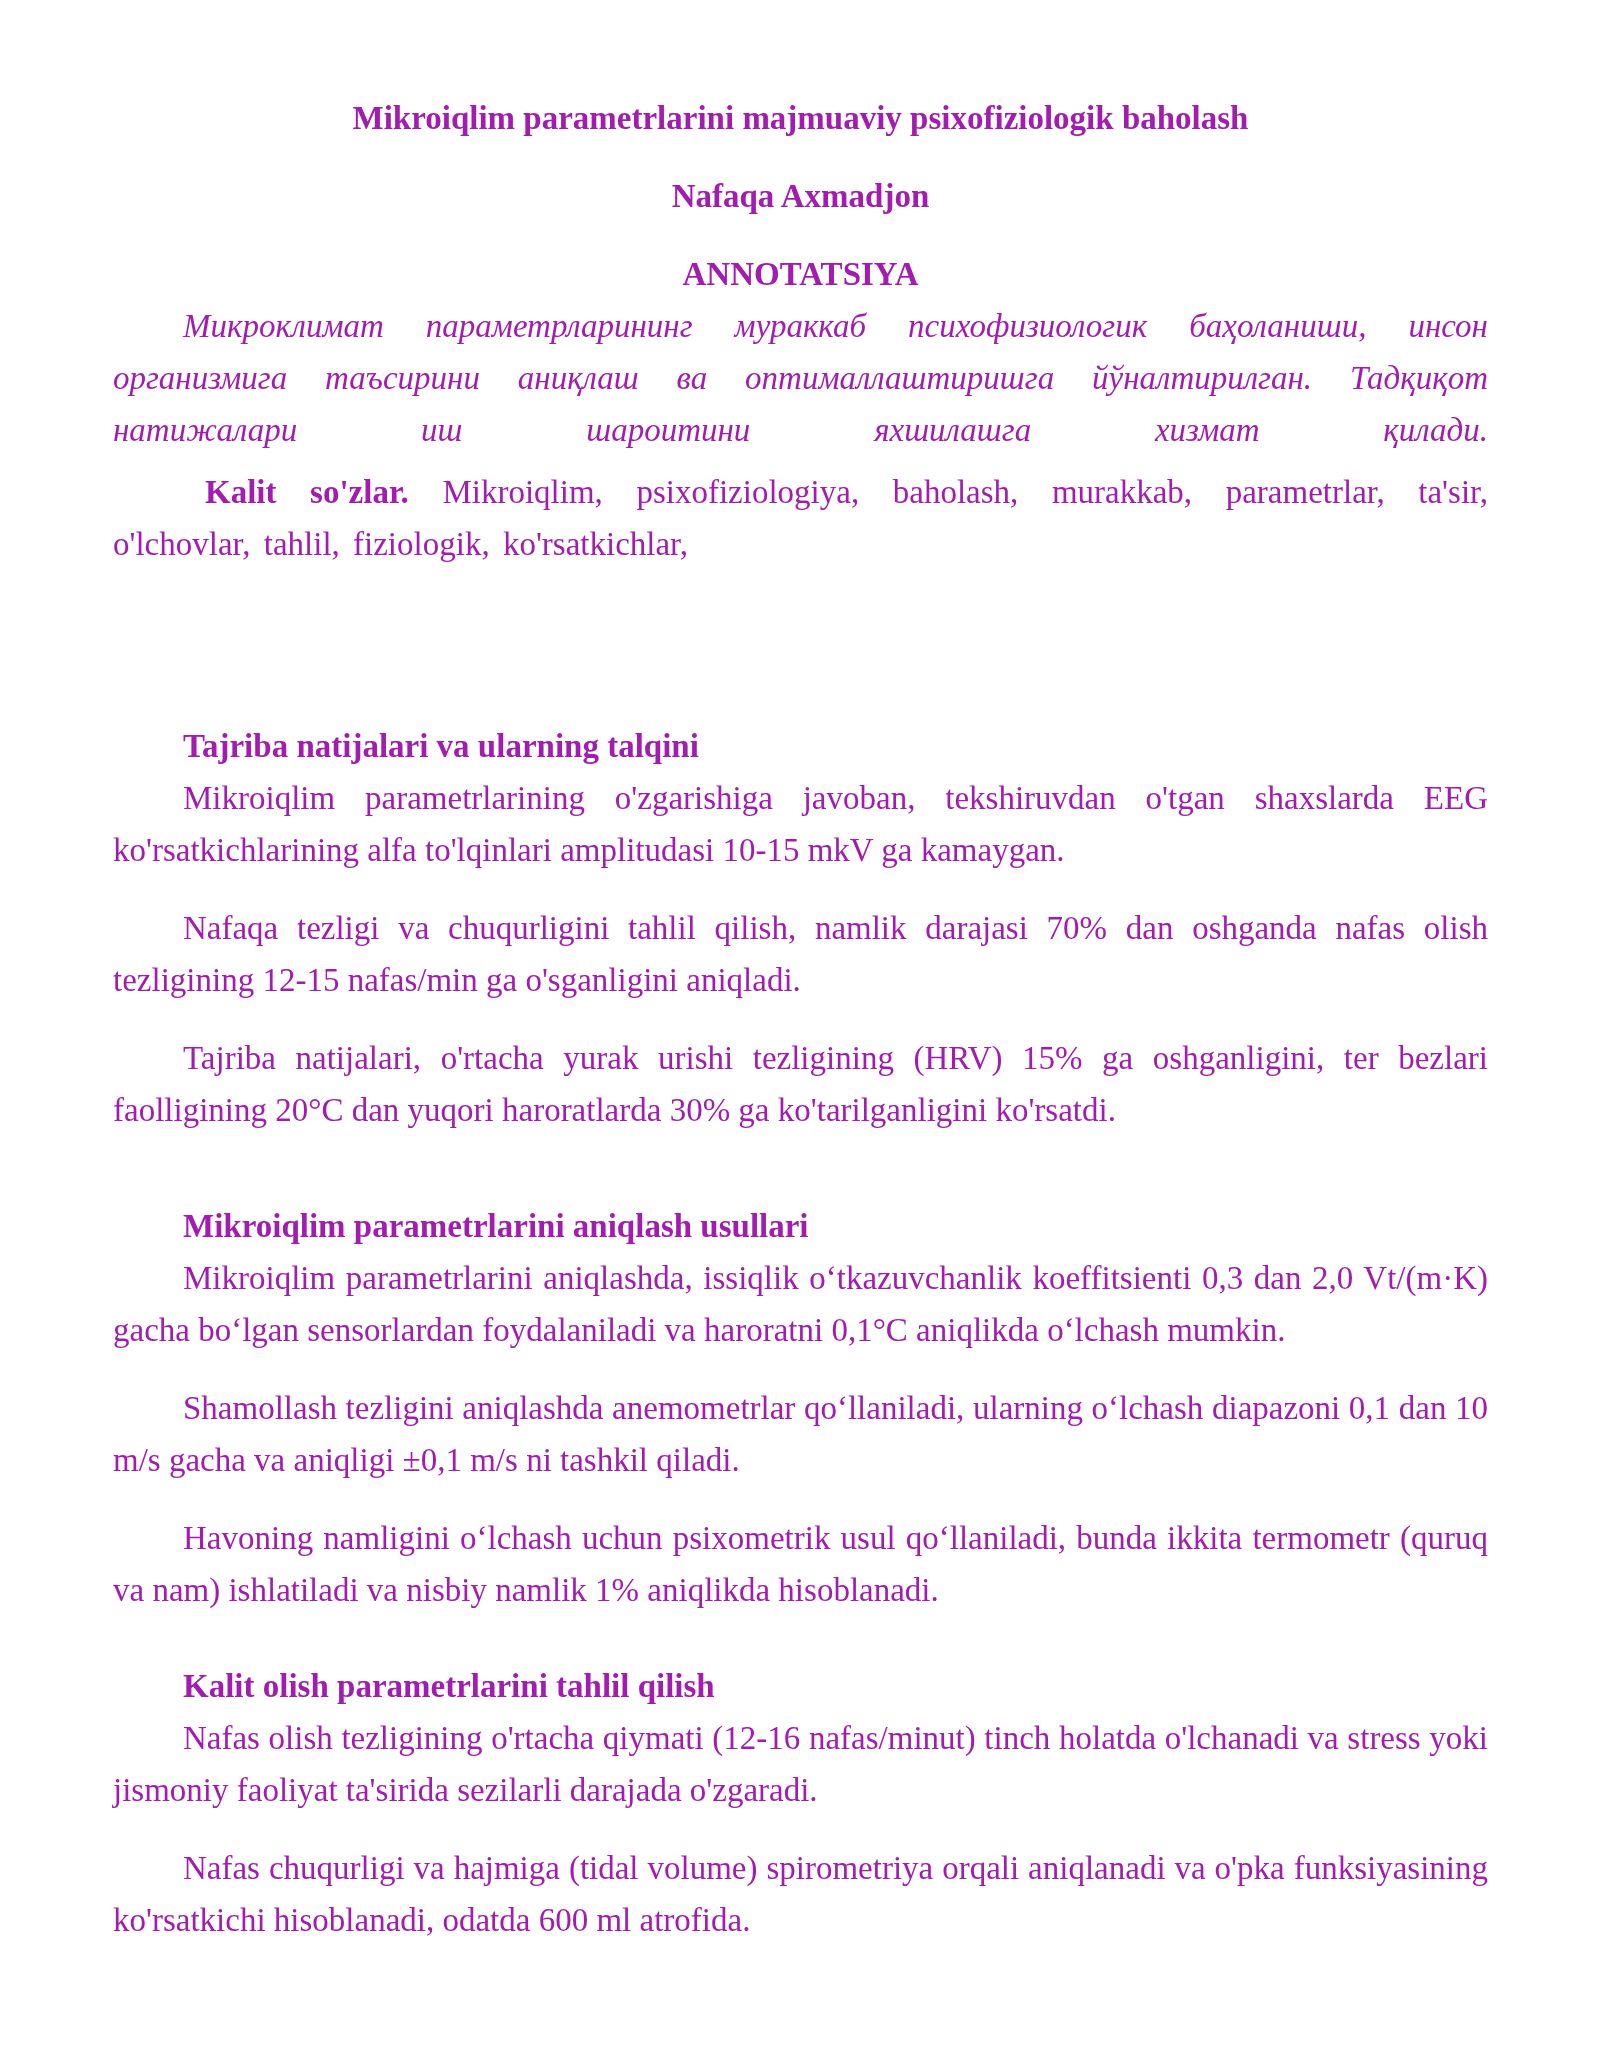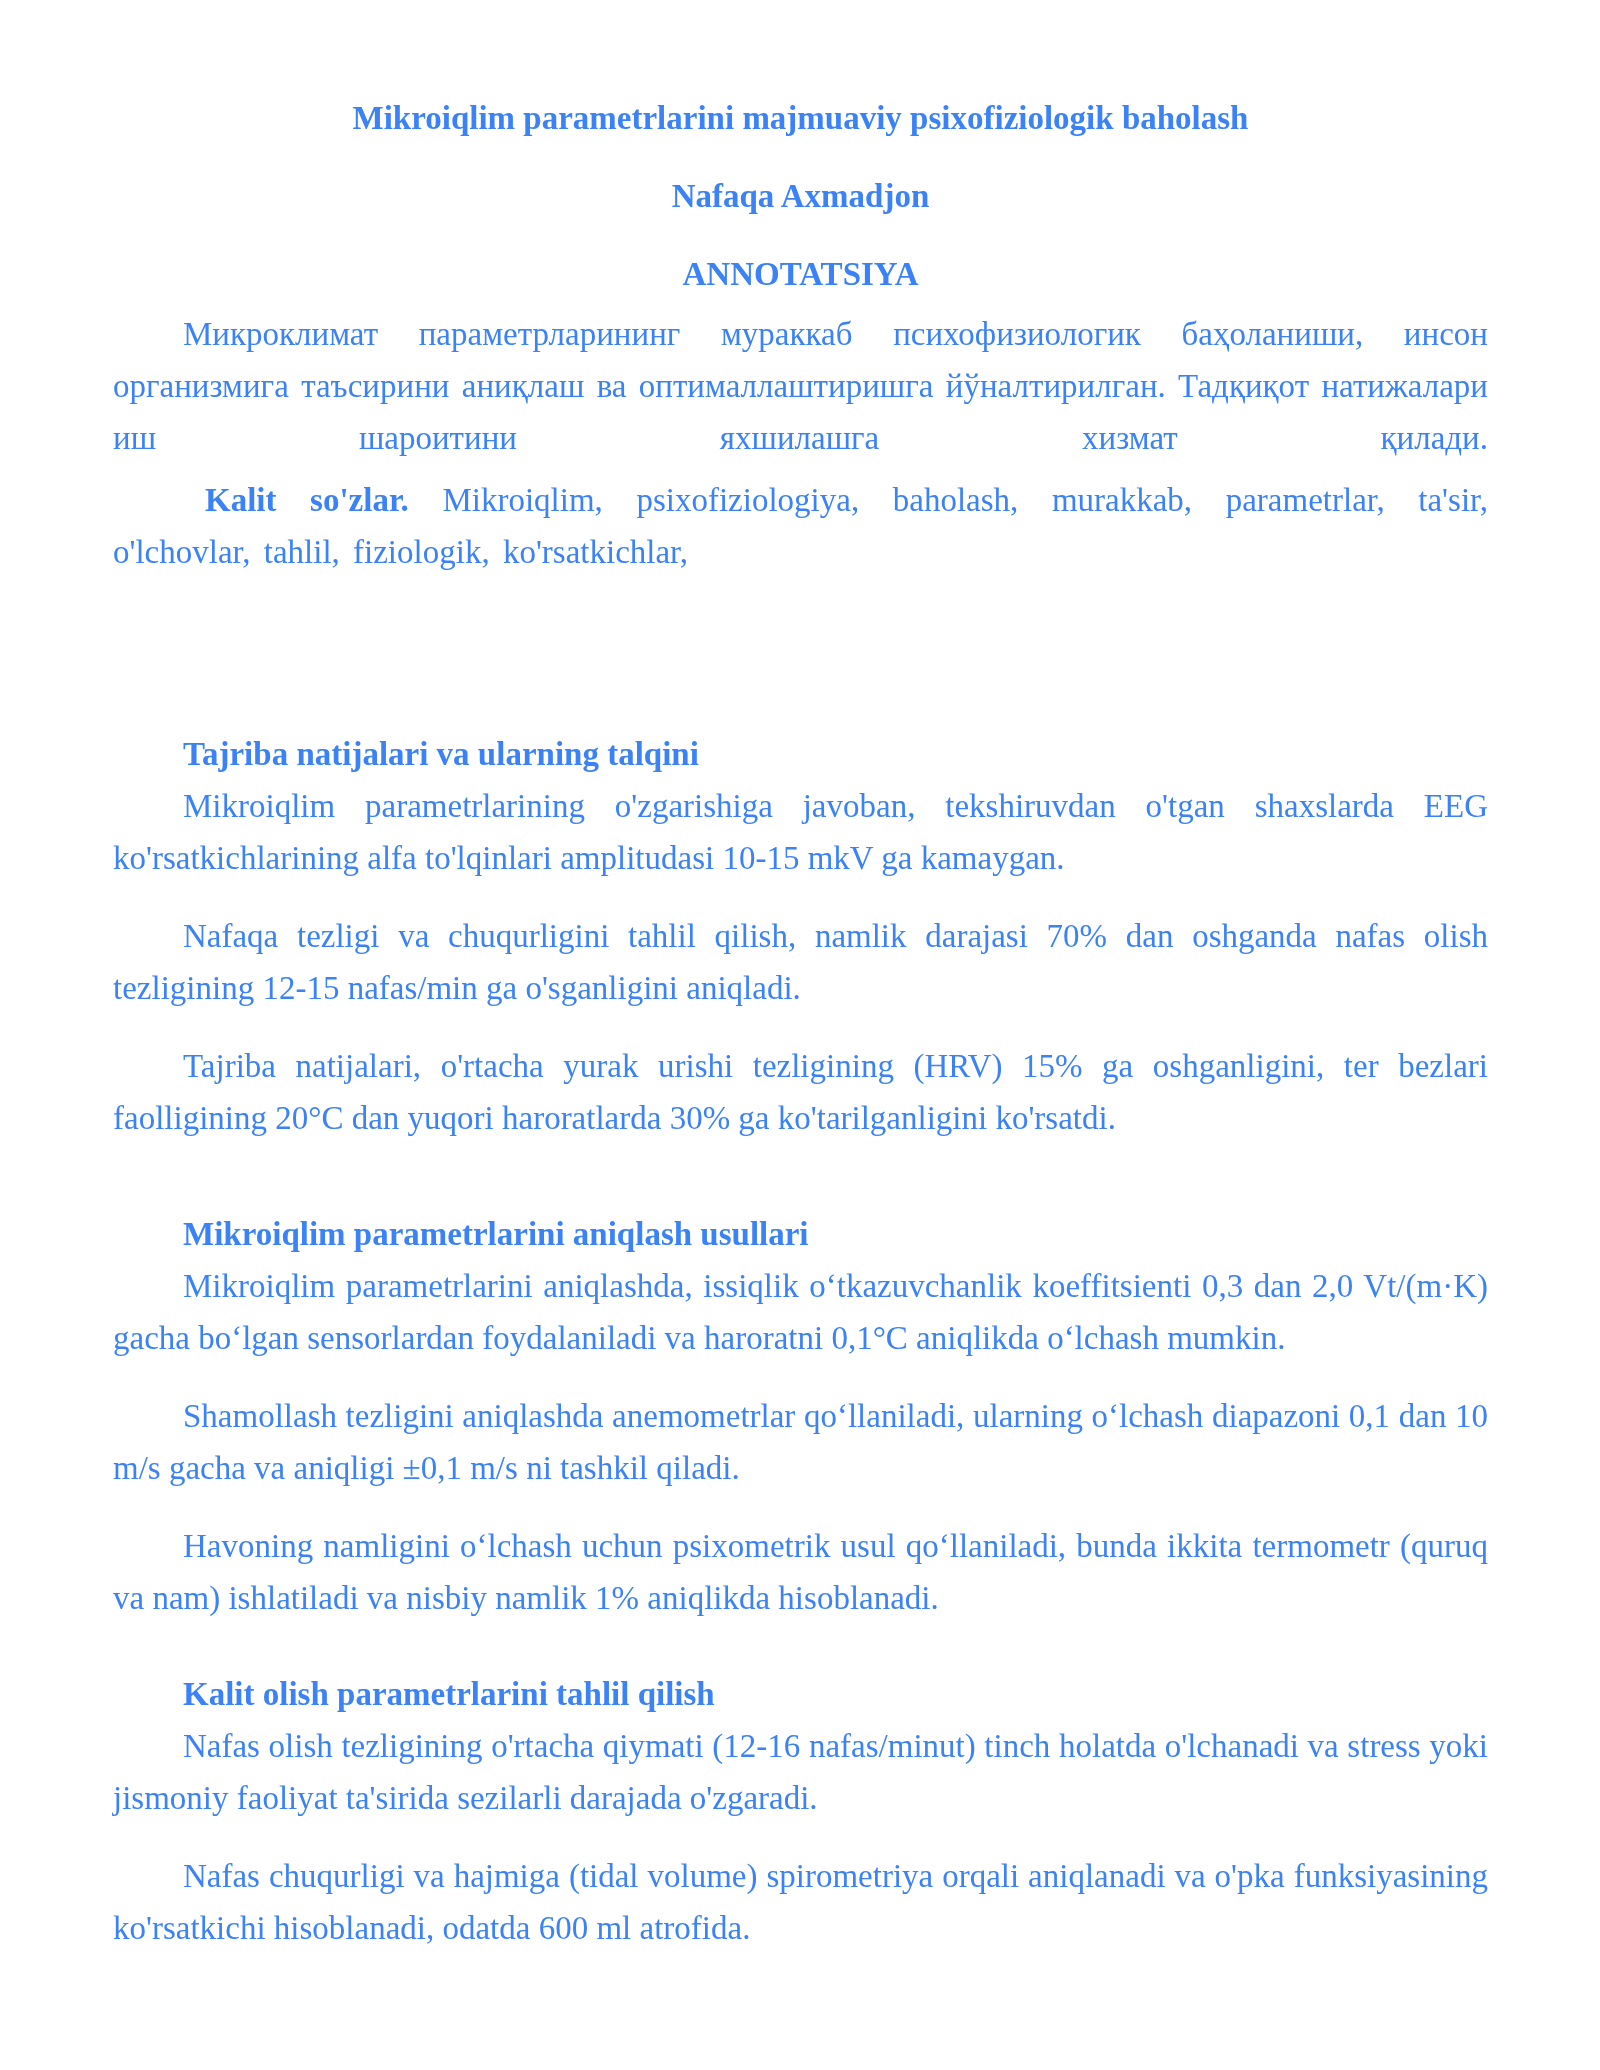--- a/index.html
+++ b/index.html
@@ -6,21 +6,21 @@
     margin: 0;
     padding: 0;
     background: #ffffff;
   }
   .page {
     position: relative;
     width: 1600px;
     height: 2070px;
     box-sizing: border-box;
     background: #ffffff;
-    color: #3b82f6;
+    color: #a21caf;
     font-family: "Liberation Serif", "DejaVu Serif", serif;
     font-size: 33px;
     line-height: 52px;
     padding: 92px 112px 0 113px;
     overflow: hidden;
   }
   .title-line {
     text-align: center;
     font-weight: bold;
     margin: 0 0 26px 0;
@@ -30,21 +30,22 @@
     font-weight: bold;
     margin: 0;
   }
   .para {
     text-align: justify;
     text-indent: 70px;
     margin: 0;
   }
   .annot-para {
     text-align-last: justify;
-    margin-top: 8px;
+    margin-top: 0;
+    font-style: italic;
   }
   .keywords-para {
     margin-top: 10px;
     text-indent: 92px;
     word-spacing: 5px;
   }
   .section { margin-top: 64px; }
   #sections .section:first-child { margin-top: 150px; }
   #sections .section:last-child { margin-top: 44px; }
   .section-heading {

